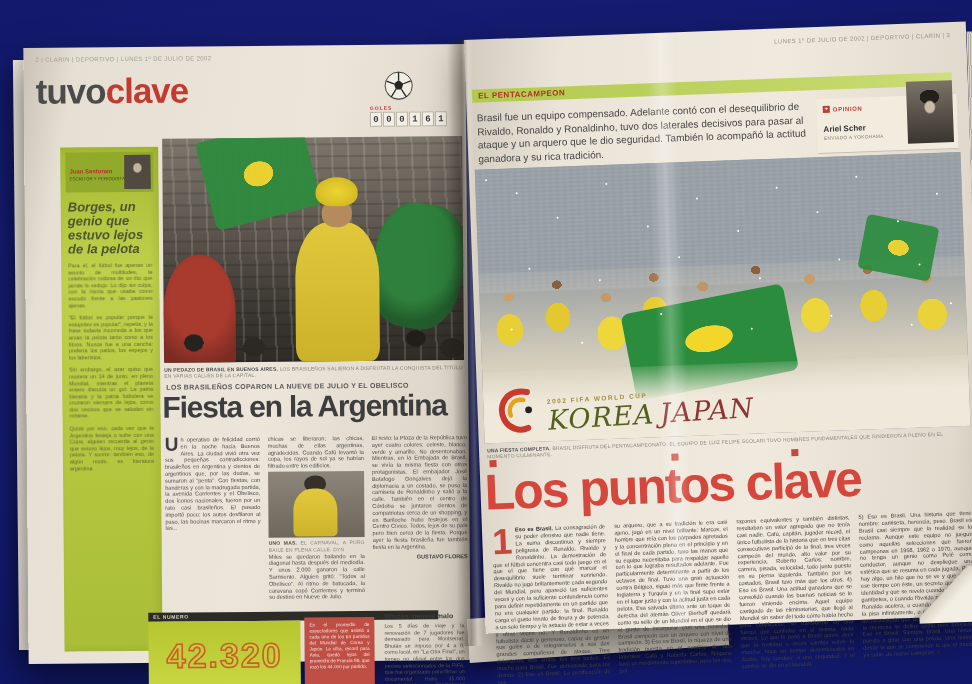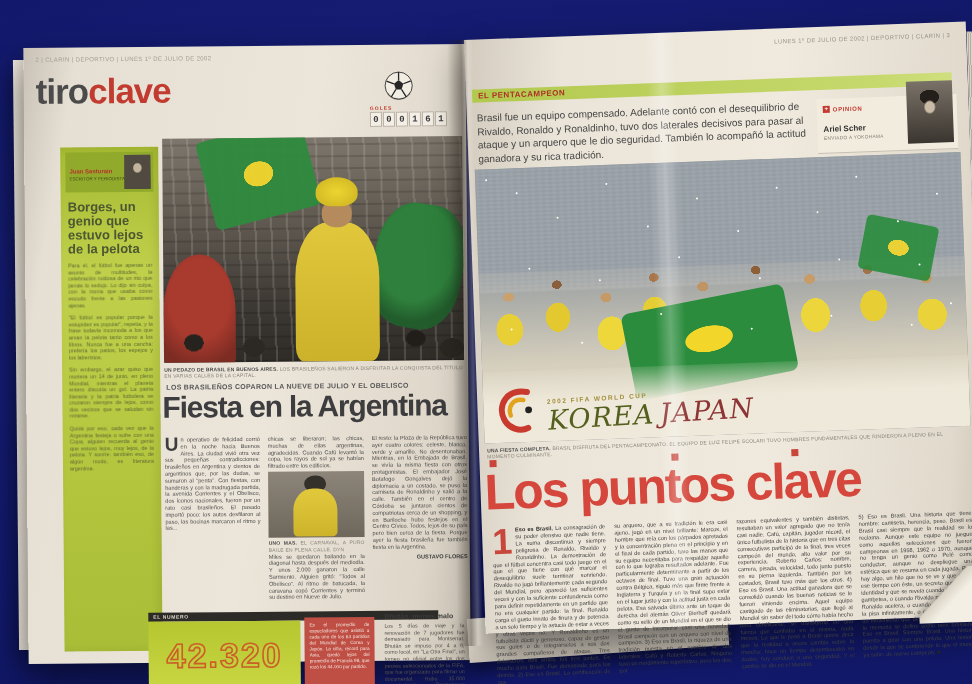--- a/index.html
+++ b/index.html
@@ -17,21 +17,21 @@
   .lp-ball{position:absolute;left:360px;top:26px;width:30px;height:30px;}
   .lp-goals{position:absolute;left:346px;top:60px;width:78px;}
   .lp-goals .glabel{font-size:5px;color:#c23b30;font-weight:bold;letter-spacing:1px;}
   .digits{display:flex;gap:1px;margin-top:1px;}
   .digit{width:10px;height:13px;background:#f4efe6;border:1px solid #b9b2a6;font-family:"Liberation Mono",monospace;font-size:9px;font-weight:bold;color:#3c3c3c;display:flex;align-items:center;justify-content:center;}
   .borges{position:absolute;left:36px;top:100px;width:98px;height:504px;background:linear-gradient(180deg,#a6ba32,#c0d04b 25%,#b2c43c 70%,#a9bd37);padding:0;box-shadow:inset -4px 0 8px rgba(0,0,0,.08);}
   .borges-byline{position:relative;margin:5px 5px 4px 5px;height:40px;background:#92aa2b;}
   .borges-byline .bphoto{position:absolute;right:3px;top:3px;width:26px;height:34px;background:radial-gradient(8px 9px at 50% 38%,#c3b49e 0 45%,#514a40 60%),linear-gradient(#6e665b,#3a352e);}
   .borges-byline .bname{position:absolute;left:4px;top:16px;font-size:6px;font-weight:bold;color:#b4342a;}
   .borges-byline .brole{position:absolute;left:4px;top:24px;font-size:4.5px;color:#3f4a17;}
-  .borges-headline{margin:8px 7px 6px 7px;font-size:13px;line-height:14px;font-weight:bold;color:#4d5732;}
+  .borges-headline{margin:8px 7px 6px 7px;font-size:13px;line-height:14px;font-weight:bold;color:#4d5732;font-style:italic;}
   .borges p{margin:0 7px 6px 7px;font-size:5.4px;line-height:6.6px;color:#5e6a31;text-align:justify;filter:blur(.2px);}
   .lp-photo{position:absolute;left:138px;top:92px;width:300px;height:224px;overflow:hidden;background:linear-gradient(180deg,#7d766c,#59534b 45%,#3c3833 75%,#2f2c28);}
   .lp-photo .bld{position:absolute;inset:0;background:repeating-linear-gradient(88deg,rgba(236,229,216,.16) 0 2px,transparent 2px 16px),repeating-linear-gradient(0deg,rgba(0,0,0,.14) 0 2px,transparent 2px 12px);filter:blur(.5px);}
   .lp-photo .flagL{position:absolute;left:14%;top:-4%;width:36%;height:40%;background:radial-gradient(45% 45% at 50% 50%,#f0d62c 0 30%,#2e8a3d 31%);transform:rotate(-14deg);border-radius:6px;opacity:.95;}
   .lp-photo .fanred{position:absolute;left:0%;top:52%;width:24%;height:50%;background:radial-gradient(70% 60% at 50% 40%,#a83a2e 0 60%,#7d2c23);border-radius:50% 50% 8% 8%;}
   .lp-photo .capY{position:absolute;left:51%;top:18%;width:14%;height:13%;background:radial-gradient(#ecd532,#cdb11f);border-radius:50% 50% 40% 40%;}
   .lp-photo .faceY{position:absolute;left:53%;top:28%;width:10%;height:12%;background:#b58a5c;border-radius:45%;}
   .lp-photo .torsoY{position:absolute;left:44%;top:38%;width:28%;height:62%;background:linear-gradient(180deg,#e0c73b,#cbb22a);border-radius:40% 40% 10% 10%;}
   .lp-photo .clothG{position:absolute;left:70%;top:30%;width:30%;height:56%;background:radial-gradient(60% 55% at 45% 40%,#2f803c 0 70%,#225c2c);transform:rotate(10deg);border-radius:40%;}
   .lp-photo .crowdrow{position:absolute;inset:auto 0 0 0;height:22%;background:radial-gradient(16px 14px at 10% 60%,#26231f 0 60%,transparent 61%),radial-gradient(18px 16px at 30% 70%,#2c2823 0 60%,transparent 61%),radial-gradient(16px 14px at 84% 55%,#211e1a 0 60%,transparent 61%),radial-gradient(20px 16px at 96% 75%,#2a2621 0 60%,transparent 61%);}
@@ -109,21 +109,21 @@
 </head>
 <body>
 
 <div id="stage">
 
   <div id="under-left"></div>
 
   <div id="page-left" class="page">
     <div class="lp-mast">2 | CLARIN | DEPORTIVO | LUNES 1º DE JULIO DE 2002</div>
 
-    <div class="lp-title"><span>tiro</span><span class="red">clave</span></div>
+    <div class="lp-title"><span>tuvo</span><span class="red">clave</span></div>
 
     <svg class="lp-ball" viewBox="0 0 32 32">
       <circle cx="16" cy="16" r="14.5" fill="#f1ede3" stroke="#3a3a3a" stroke-width="1"></circle>
       <polygon points="16,10 21,14 19,20 13,20 11,14" fill="#262626"></polygon>
       <path d="M16 1.5 L16 10 M21 14 L29 11 M19 20 L24 28 M13 20 L8 28 M11 14 L3 11" stroke="#262626" stroke-width="1.4" fill="none"></path>
       <path d="M4 24 A14.5 14.5 0 0 0 28 24" stroke="#262626" stroke-width="2" fill="none" opacity=".25"></path>
     </svg>
 
     <div class="lp-goals">
       <div class="glabel">GOLES</div>

